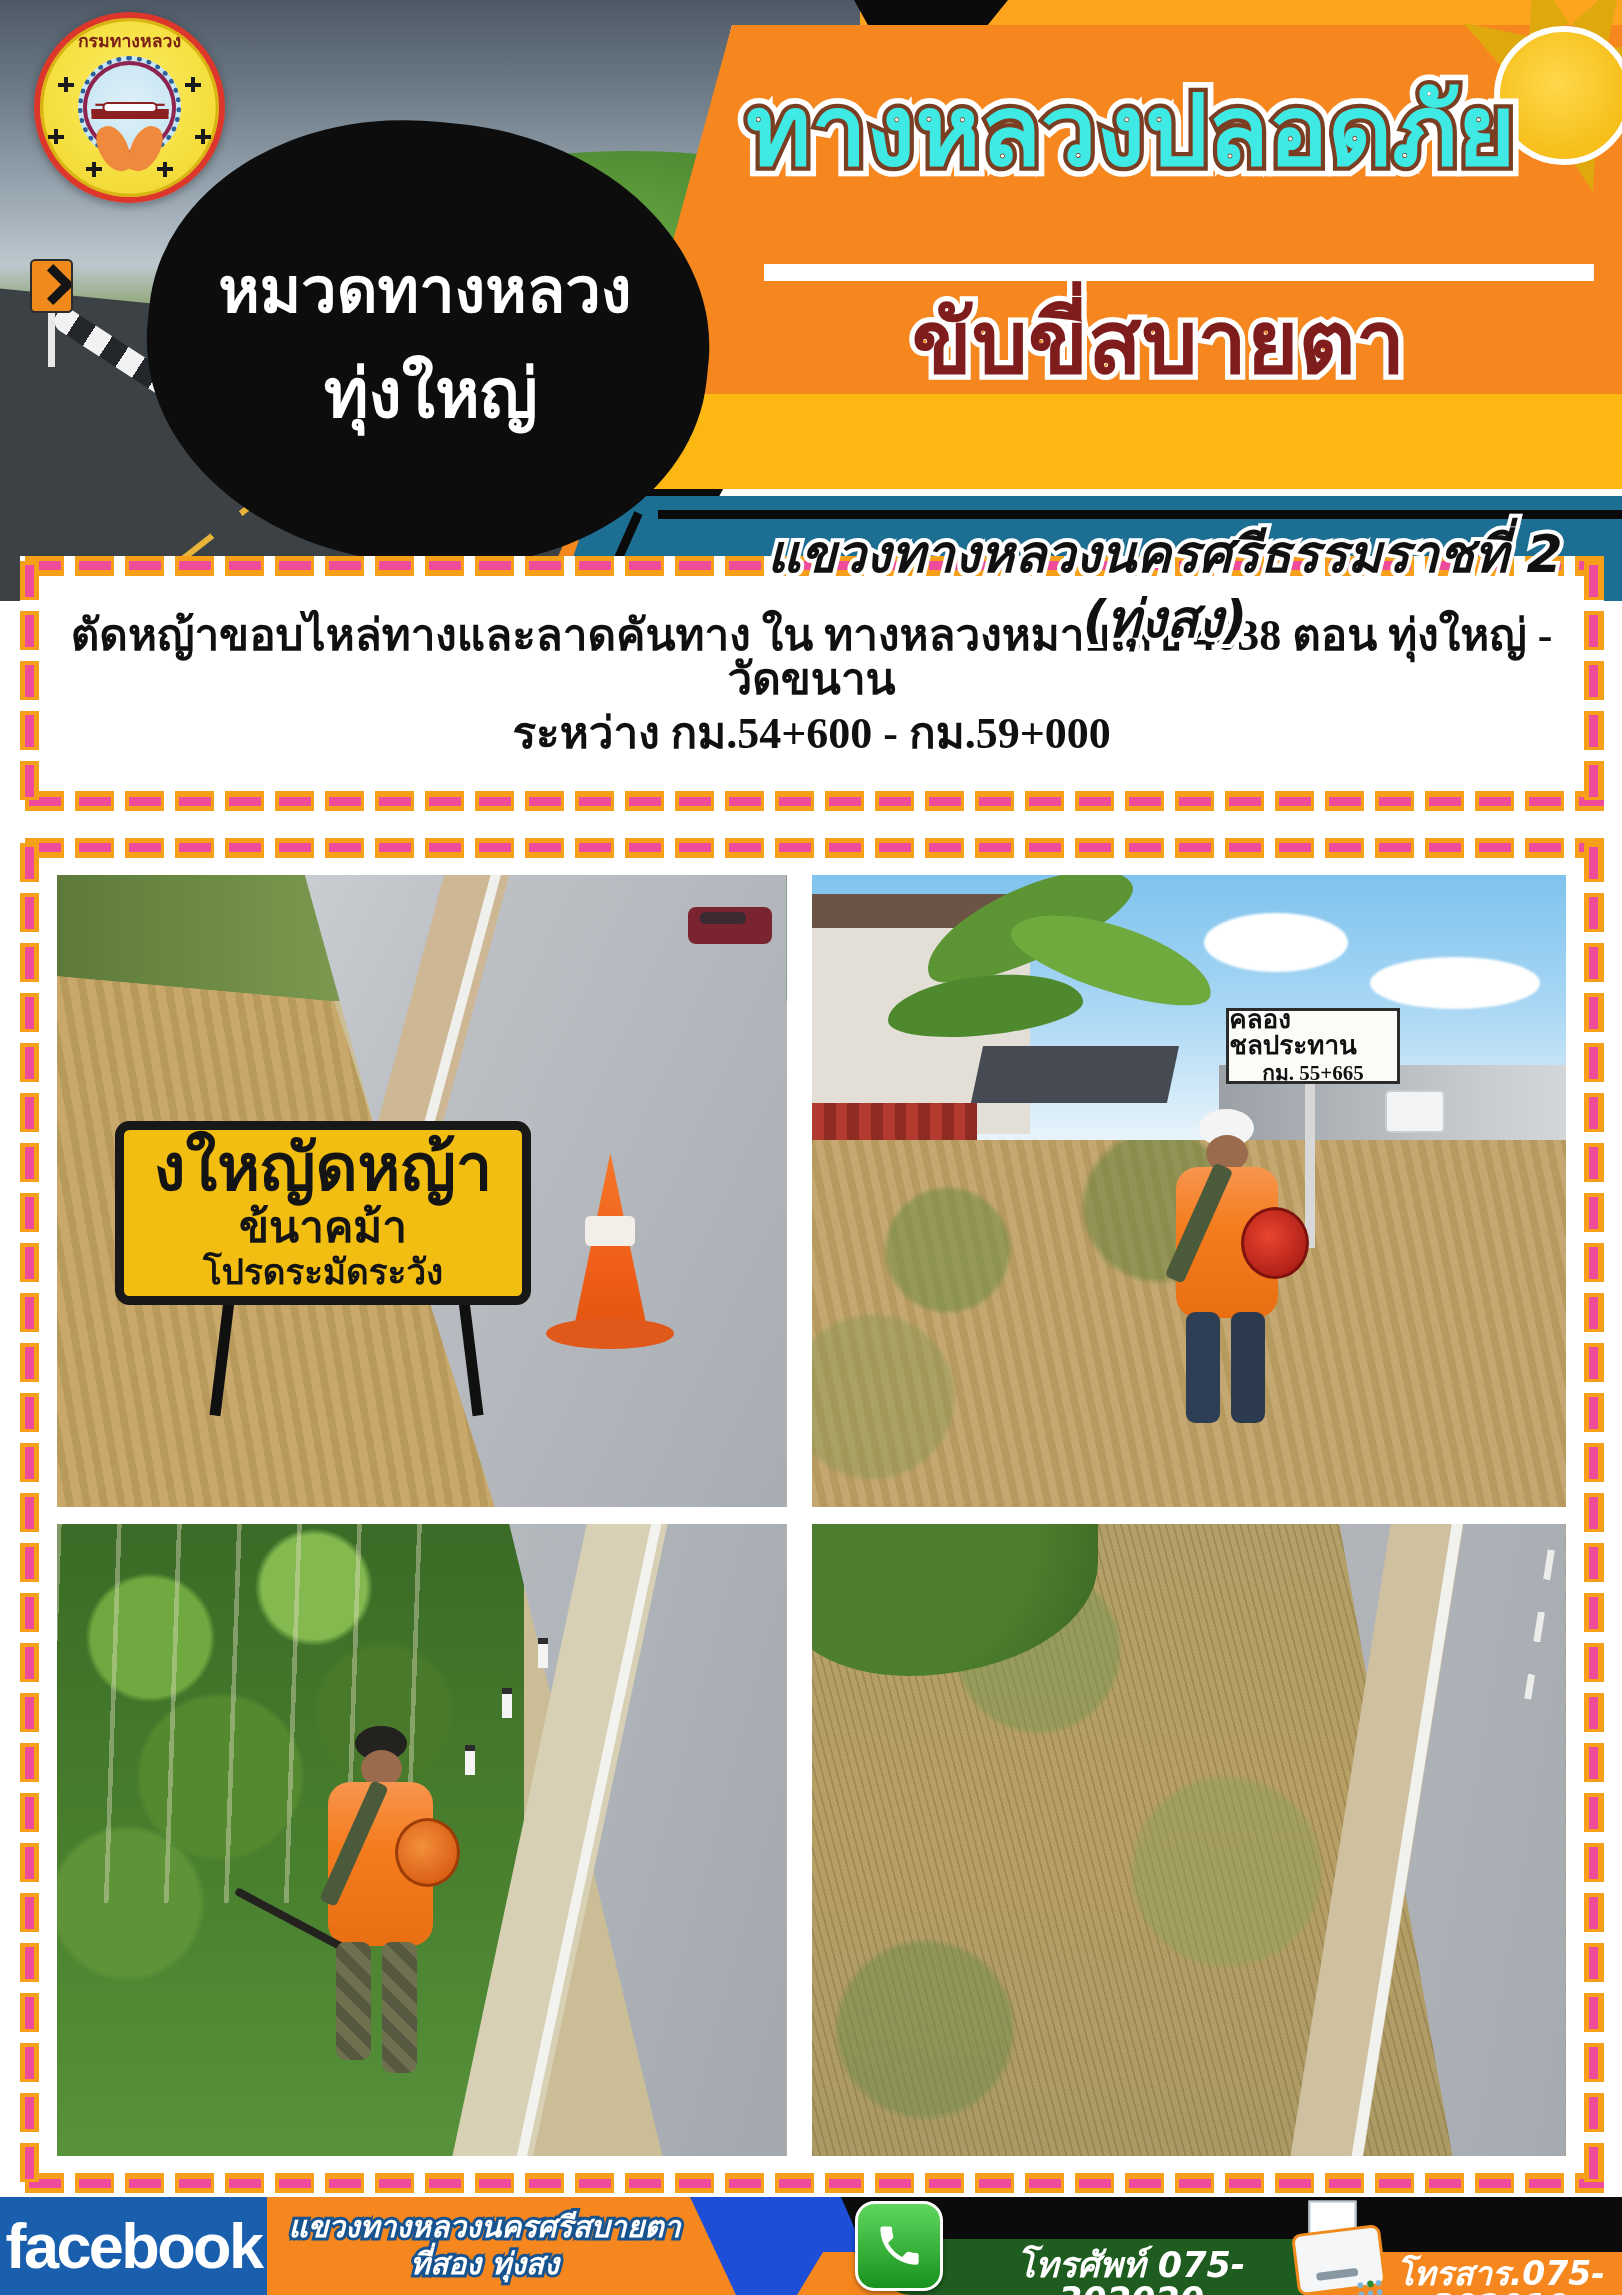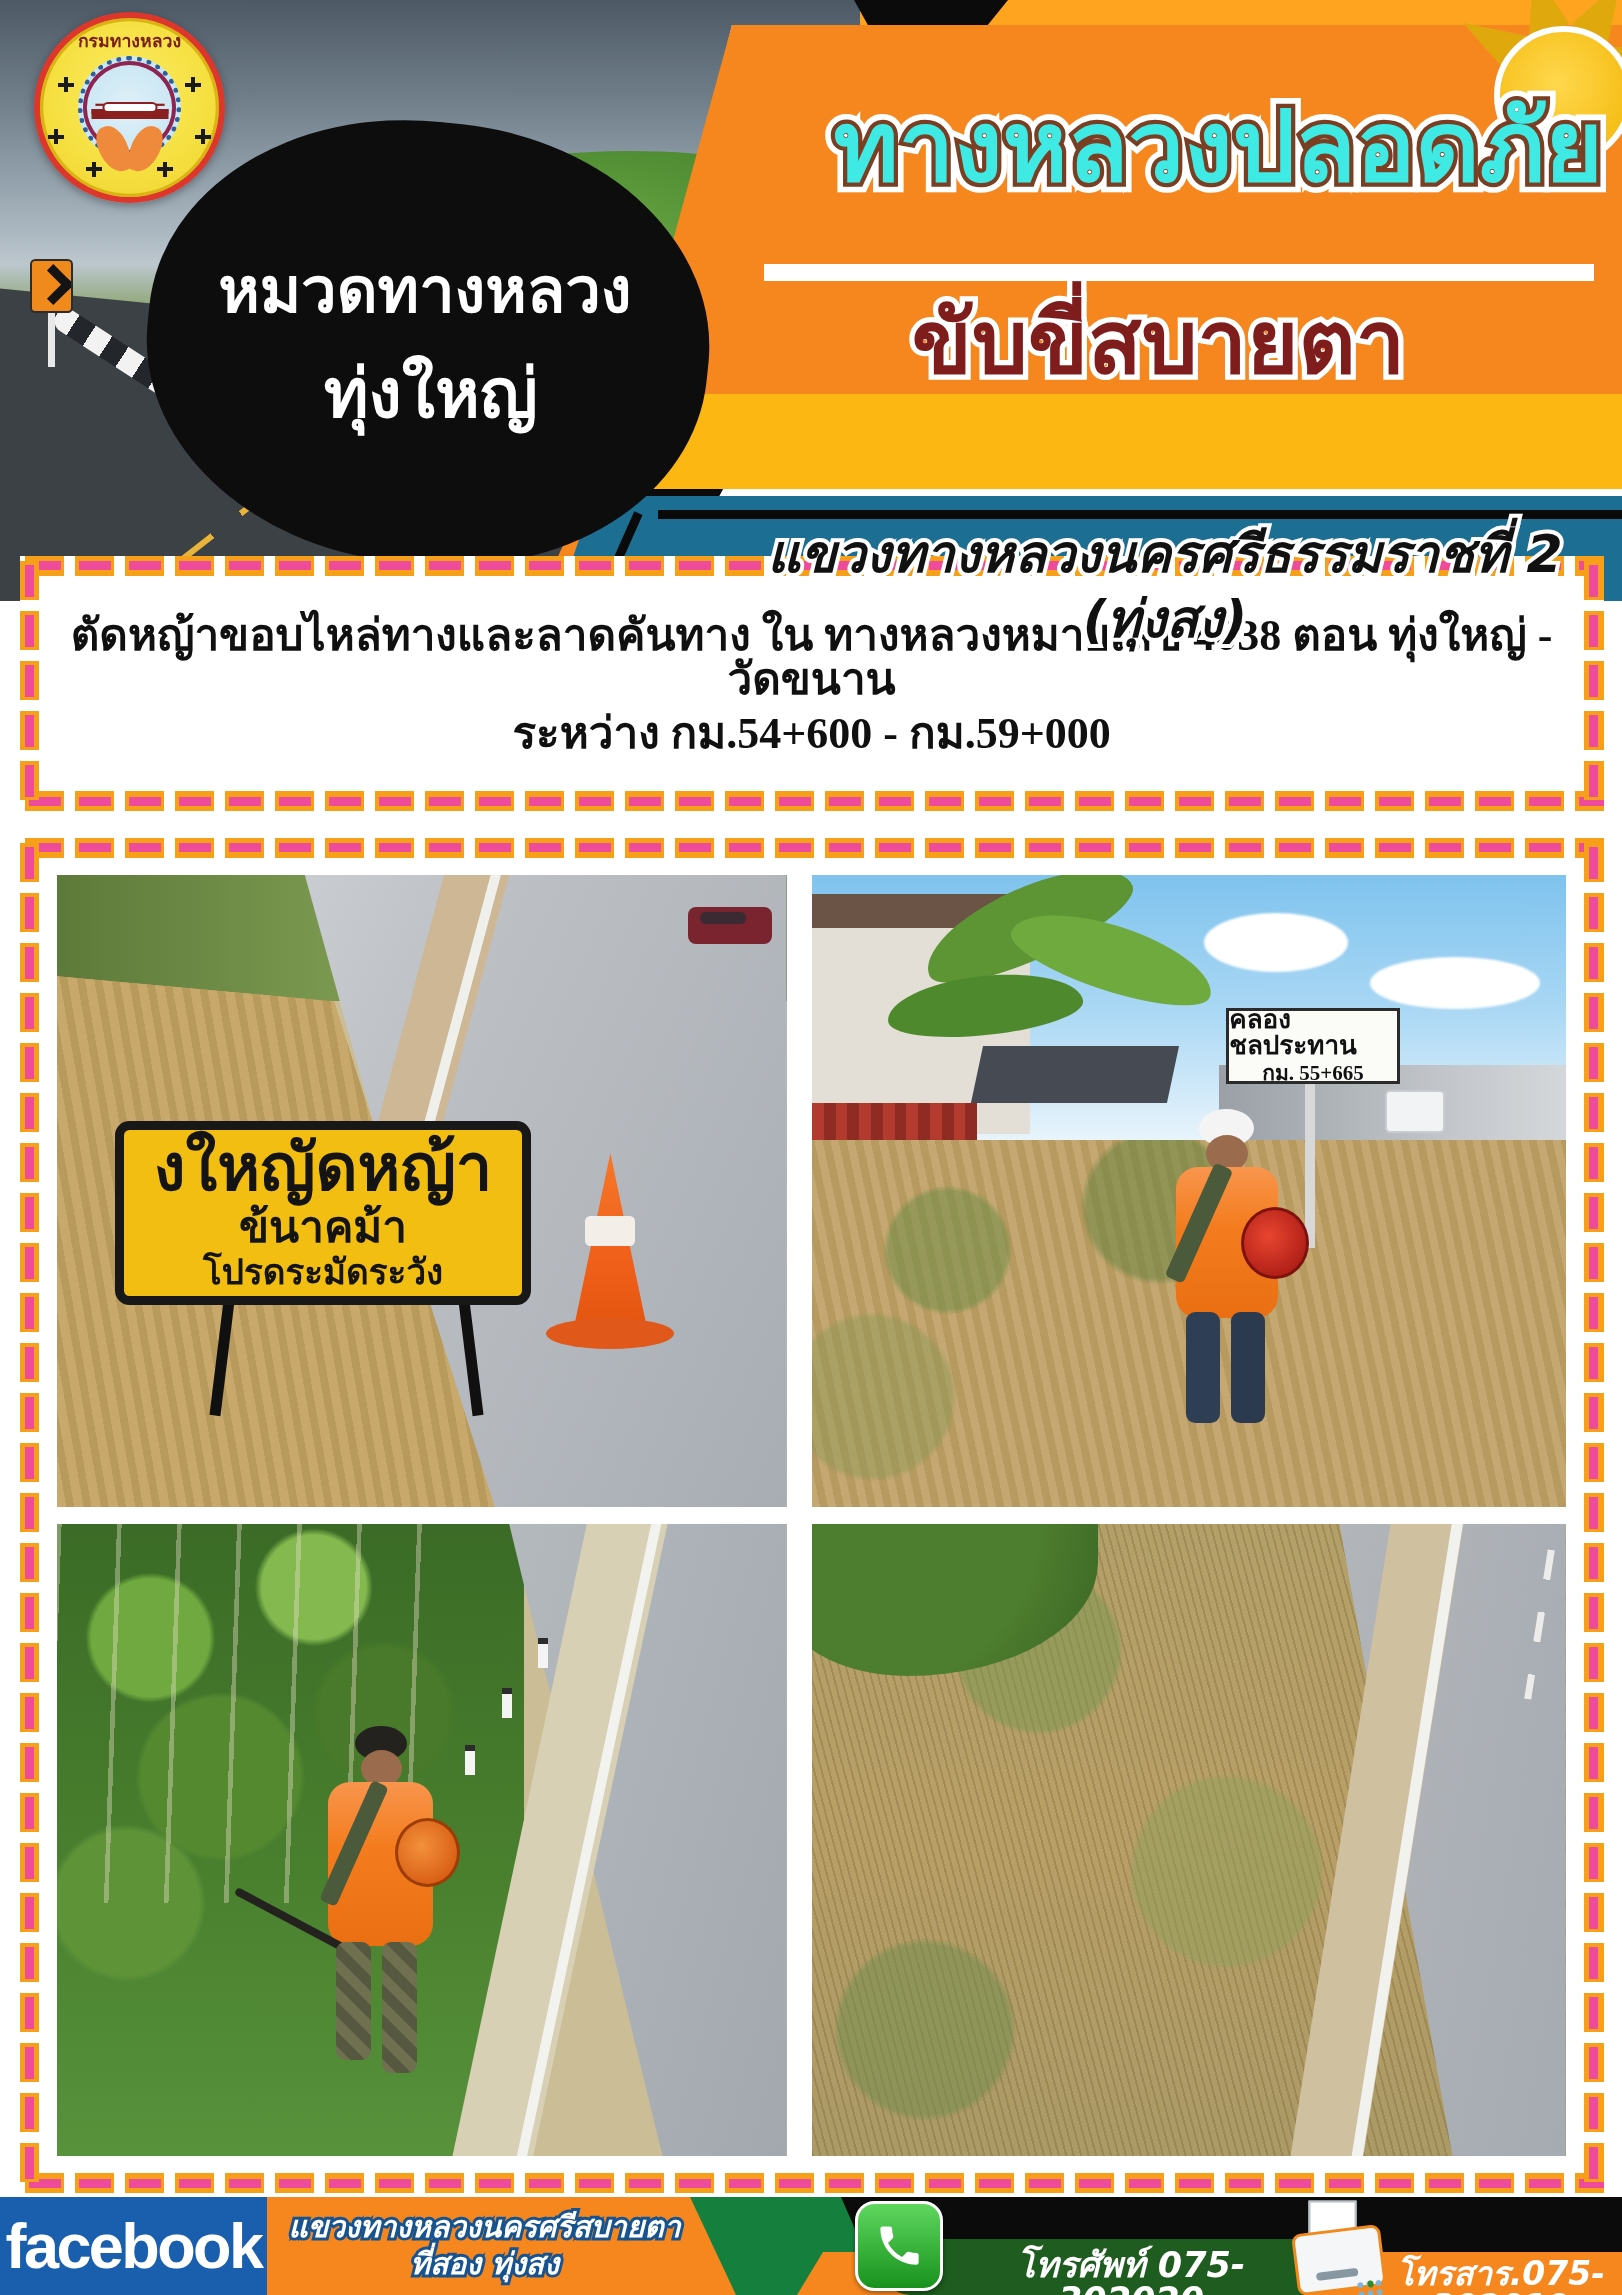--- a/index.html
+++ b/index.html
@@ -88,21 +88,21 @@
   .teal-stripe{position:absolute;left:658px;top:510px;width:965px;height:8.5px;background:#0a0a0a;}
   .teal-stripe-diag{position:absolute;left:614px;top:509px;width:9.2px;height:98px;background:#0a0a0a;transform:rotate(24deg);}
 
   .sun{position:absolute;left:1478px;top:-19.6px;width:170px;height:196px;}
   .sun .ray{position:absolute;left:64px;top:69px;width:42px;height:63px;
     clip-path:polygon(50% 0,100% 100%,0 100%);background:#DFA90E;
     filter:drop-shadow(0 0 2px #fff) drop-shadow(0 0 1.3px #fff);}
   .sun .core{position:absolute;left:15.7px;top:46px;width:139px;height:139px;border-radius:50%;
     background:radial-gradient(circle at 45% 40%,#ffd84d,#f6bf19 70%);border:6.5px solid #fff;}
 
-  .hd-title{position:absolute;left:746px;top:68px;width:857px;text-align:right;z-index:9;
+  .hd-title{position:absolute;left:746px;top:52px;width:857px;text-align:left;z-index:9;
     font:900 99px/1.6 "DejaVu Sans","Liberation Sans",sans-serif;}
   .hd-underline{position:absolute;left:764px;top:264px;width:830px;height:17px;background:#fff;z-index:9;}
   .hd-subtitle{position:absolute;left:753px;top:292px;width:811px;text-align:center;z-index:9;
     font:900 88px/1.15 "DejaVu Sans","Liberation Sans",sans-serif;}
   .hd-date{position:absolute;left:726px;top:407px;width:864px;text-align:center;z-index:9;
     font:italic 800 58px/1.25 "DejaVu Sans","Liberation Sans",sans-serif;}
   .hd-district{position:absolute;left:720px;top:522px;width:890px;text-align:center;z-index:9;
     font:italic 800 52px/1.25 "DejaVu Sans","Liberation Sans",sans-serif;}
 
   
@@ -218,21 +218,21 @@
   .p4-tall{position:absolute;left:-4%;top:-6%;width:42%;height:30%;border-radius:0 0 60% 40%;
     background:radial-gradient(circle at 30% 20%,#4d7d2e 0 60%,#3a6423 100%);}
   .p4-road{position:absolute;inset:0;clip-path:polygon(70% 0,100% 0,100% 100%,85% 100%);
     background:linear-gradient(100deg,#c9ccd0 0%,#b2b6bb 60%,#a6abb1 100%);}
   .p4-shoulder{position:absolute;left:75%;top:50%;width:72px;height:140%;transform:translate(-50%,-50%) rotate(9deg);background:#cfc0a0;}
   .p4-edge{position:absolute;left:79%;top:50%;width:10.5px;height:140%;transform:translate(-50%,-50%) rotate(9deg);background:#f1f1ee;}
   .p4-dash{position:absolute;right:3%;top:4%;width:7.2px;height:151px;transform:rotate(9deg);
     background:repeating-linear-gradient(180deg,#ececea 0 30px,transparent 30px 63px);}
 
   
-  .footer{position:absolute;left:0;top:2197px;width:1439px;height:98px;background:#15803d;}
+  .footer{position:absolute;left:0;top:2197px;width:1439px;height:98px;background:#1d4ed8;}
   .fb-box{position:absolute;left:0;top:0;width:267px;height:98px;background:var(--fb-blue);
     display:flex;align-items:center;justify-content:center;}
   .fb-box .fb{font:700 63px/1 "Liberation Sans","DejaVu Sans",sans-serif;color:#fff;letter-spacing:-2.6px;}
   .ft-orange{position:absolute;left:0;top:0;width:1623px;height:98px;background:var(--orange);
     clip-path:polygon(267px 0,690px 0,736px 98px,267px 98px);}
   .ft-name{position:absolute;left:275px;top:0;width:419px;height:98px;display:flex;flex-direction:column;
     align-items:center;justify-content:center;row-gap:2.6px;z-index:2;
     font:italic 700 30px/1.15 "DejaVu Sans","Liberation Sans",sans-serif;}
   .ft-black{position:absolute;left:0;top:0;width:1623px;height:55px;background:#0b0b0b;
     clip-path:polygon(841px 0,1623px 0,1623px 55px,865px 55px);}

